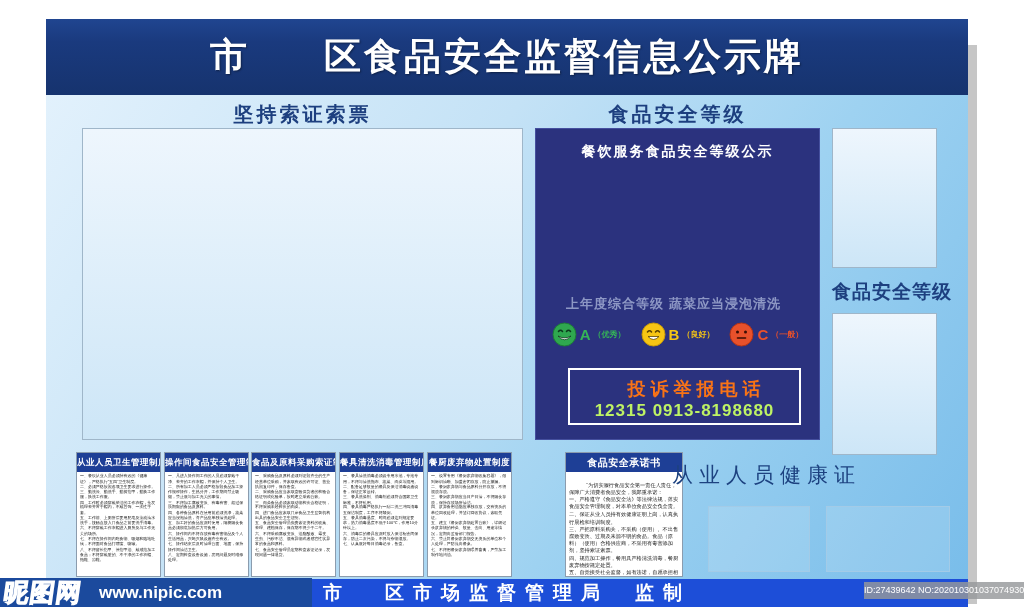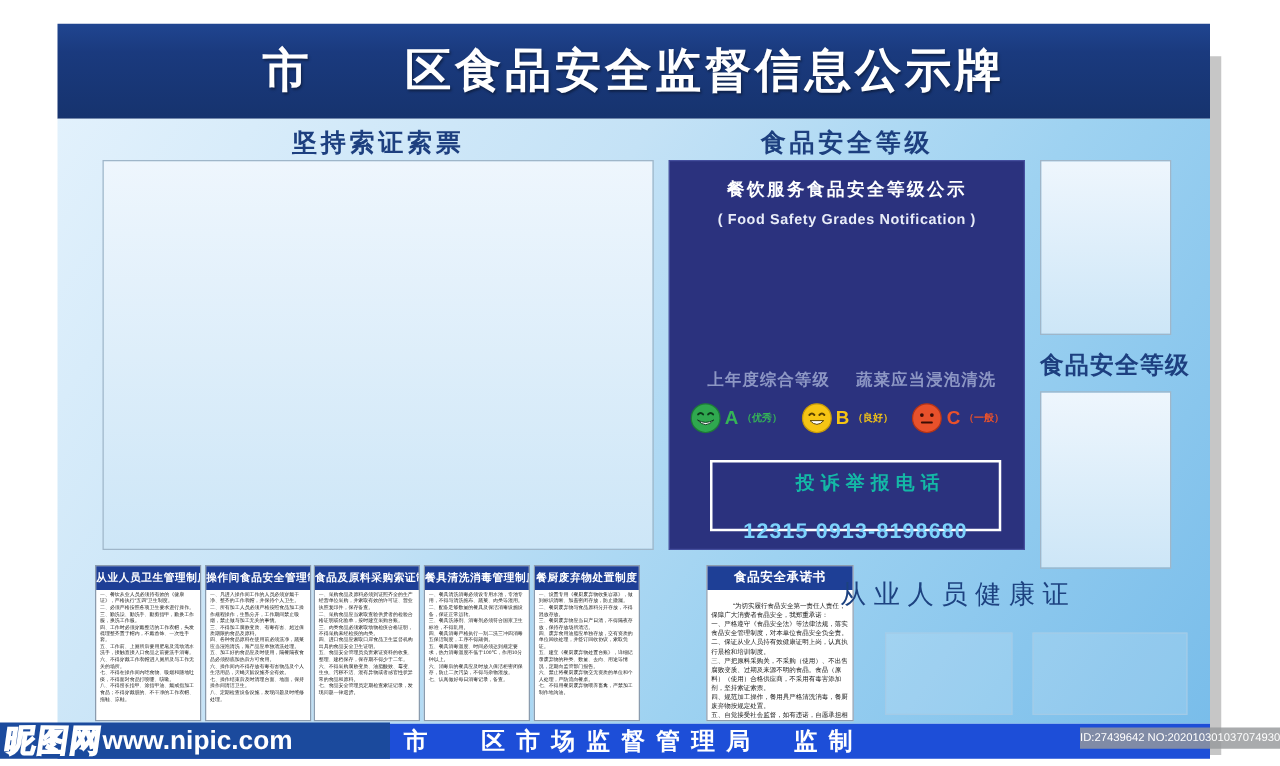--- a/index.html
+++ b/index.html
@@ -28,33 +28,33 @@
                background:linear-gradient(180deg,#eef6fd 0%,#cde6f7 100%); }
 
   
   .grade-panel { position:absolute; left:489px; top:33px; width:285px; height:312px;
                  background:#2b327e; border:1px solid #454f9e; }
   .gp-title { position:absolute; top:14px; width:100%; text-align:center; color:#fff;
               font-size:14px; font-weight:bold; letter-spacing:2px; }
   .gp-sub { position:absolute; top:41px; width:100%; text-align:center; color:#e8ecf8;
             font-size:11.5px; font-weight:bold; letter-spacing:.5px; }
   .gp-labels { position:absolute; top:166px; left:0; width:100%; display:flex;
-               justify-content:space-between; padding:0 22px 0 30px; }
+               justify-content:space-between; padding:0 38px 0 30px; }
   .gp-labels span { color:#8d97c4; font-size:13px; font-weight:bold; letter-spacing:1px; }
   .gp-faces { position:absolute; top:193px; left:0; width:100%; display:flex;
               justify-content:center; gap:15px; align-items:center; }
   .face-group { display:flex; align-items:center; gap:3px; }
   .face-group svg { display:block; }
   .g-letter { font-size:15px; font-weight:bold; }
   .g-desc { font-size:8px; font-weight:bold; }
   .c0 { color:#35b457; } .c1 { color:#f6c514; } .c2 { color:#e8512b; }
   .phone-box { position:absolute; left:32px; top:239px; width:233px; height:57px;
                border:2px solid #fff; text-align:center; }
-  .phone-label { color:#14b8a6; font-size:15px; font-weight:bold; letter-spacing:5px; margin-top:7px;padding-left:24px; }
-  .phone-num { color:#7dd3fc; font-size:17px; font-weight:bold; letter-spacing:1px; margin-top:19px; }
+  .phone-label { color:#f97316; font-size:18px; font-weight:bold; letter-spacing:5px; margin-top:7px;padding-left:24px; }
+  .phone-num { color:#bef264; font-size:17px; font-weight:bold; letter-spacing:1px; margin-top:0; }
 
   
   .rule-panel { position:absolute; top:357px; height:125px; background:#fff;
                 border:1px solid #8b9cae; }
   .rp-title { height:19px; background:#1e3f96; color:#fff; font-weight:bold;
               font-size:8.5px; line-height:19px; text-align:center; letter-spacing:.5px;
               white-space:nowrap; overflow:hidden; }
   .rp-body { height:104px; overflow:hidden; padding:2px 3px; }
   .rp-inner { font-size:6px; line-height:1.32; color:#1a1a1a; white-space:pre-wrap;
               transform:scale(.66); transform-origin:0 0; width:151%; }
@@ -72,21 +72,21 @@
   .bbar-text { color:#fff; font-size:19px; font-weight:bold; letter-spacing:9px; white-space:nowrap; }
   .bbar-text .pfx { margin-right:34px; }
   .bbar-text .sfx { margin-left:26px; }
 
   
   .logo-block { position:absolute; left:0; top:578px; width:312px; height:29px;
                 background:#1b4a9d; display:flex; align-items:center; }
   .logo-zh { font-size:25px; font-weight:bold; color:rgba(255,255,255,.12);
              -webkit-text-stroke:1.2px #ffffff; transform:skewX(-8deg);
              letter-spacing:1px; margin-left:4px; white-space:nowrap; }
-  .logo-site { color:#fff; font-size:21px; font-weight:bold; margin-left:0; white-space:nowrap; }
+  .logo-site { color:#fff; font-size:17px; font-weight:bold; margin-left:17px; white-space:nowrap; }
   .id-overlay { position:absolute; left:864px; top:582px; width:160px; height:17px;
                 background:rgba(150,152,155,.82); color:#fff; font-size:9px;
                 line-height:17px; text-align:center; white-space:nowrap; }
 </style>
 </head>
 <body>
 
 <div id="stage">
   <div id="shadow-right"></div>
 
@@ -99,21 +99,20 @@
     </div>
 
     <div class="content">
 
       <div class="sec-title" style="left:36px;top:6px;width:441px;">坚持索证索票</div>
       <div class="photo-box" style="left:36px;top:33px;width:441px;height:312px;"></div>
 
       <div class="sec-title" style="left:489px;top:6px;width:285px;">食品安全等级</div>
       <div class="grade-panel">
         <div class="gp-title">餐饮服务食品安全等级公示</div>
-        <div class="gp-sub">( Food Safety Grades Notification )</div>
         <div class="gp-labels">
           <span>上年度综合等级</span>
           <span>蔬菜应当浸泡清洗</span>
         </div>
         <div class="gp-faces">
           <div class="face-group">
             <svg width="25" height="25" viewBox="0 0 25 25">
               <circle cx="12.5" cy="12.5" r="11.5" fill="#2fa84f" stroke="#1d7a38" stroke-width="1"></circle>
               <path d="M6.5 9.5 q2 -2.4 4 0" stroke="#0c3a1c" stroke-width="1.6" fill="none" stroke-linecap="round"></path>
               <path d="M14.5 9.5 q2 -2.4 4 0" stroke="#0c3a1c" stroke-width="1.6" fill="none" stroke-linecap="round"></path>

